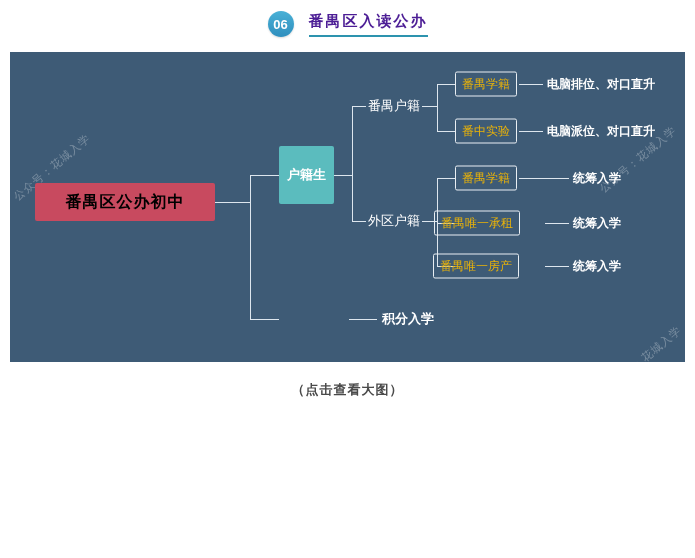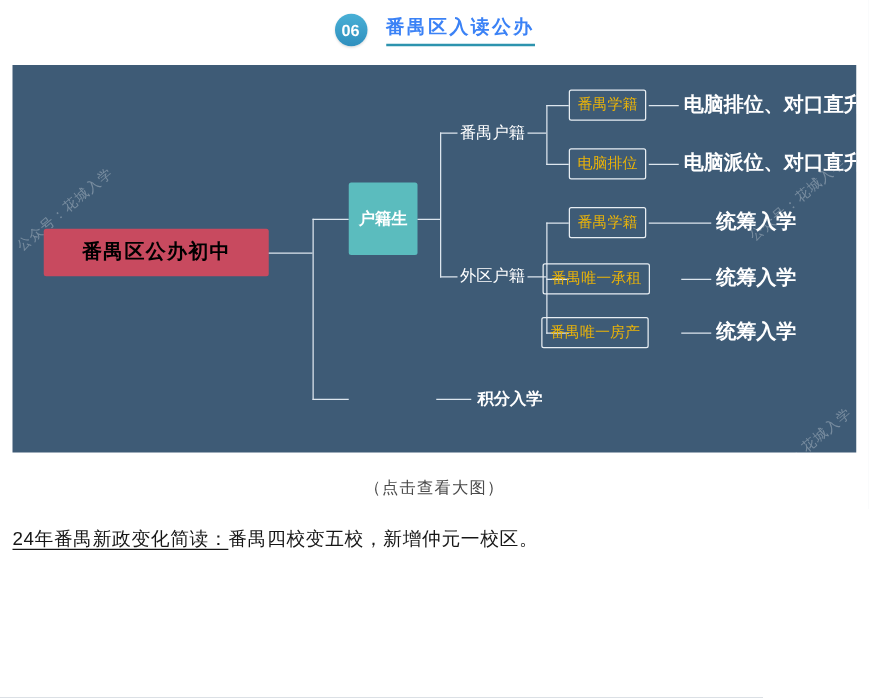--- a/index.html
+++ b/index.html
@@ -17,21 +17,21 @@
     gap: 15px; padding: 11px 0 15px 0;
   }
   .badge {
     width: 26px; height: 26px; border-radius: 50%;
     background: linear-gradient(180deg, #49b0d6 0%, #2f8fbe 100%);
     color: #fff; font-weight: bold; font-size: 13px;
     display: inline-flex; align-items: center; justify-content: center;
     box-shadow: 0 1px 2px rgba(0,0,0,.15);
   }
   .sec-title {
-    color: #3b82f6; font-size: 15px; font-weight: bold;
+    color: #4c1d95; font-size: 15px; font-weight: bold;
     letter-spacing: 2px;
     border-bottom: 2px solid #2d93ae; padding-bottom: 4px;
   }
 
   
   .panel {
     position: relative; margin: 0 10px; width: 675px; height: 310px;
     background: #3e5b76; overflow: hidden; cursor: pointer;
   }
   .node, .ln, .wm { position: absolute; }
@@ -50,33 +50,33 @@
     transform: translateY(-50%);
     color: #fff; font-size: 13px; white-space: nowrap;
   }
   .cond-box {
     transform: translateY(-50%);
     border: 1px solid #e8eef3; color: #eab308; font-size: 12px;
     padding: 3px 6px; border-radius: 2px; white-space: nowrap;
   }
   .result {
     transform: translateY(-50%);
-    color: #fff; font-size: 16px; font-weight: bold; white-space: nowrap;
+    color: #fff; font-size: 12px; font-weight: bold; white-space: nowrap;
   }
   .ln { background: #dde6ee; }
   .h { height: 1px; } .v { width: 1px; }
   .wm {
     color: rgba(255,255,255,.30); font-size: 11px; white-space: nowrap;
     transform: rotate(-40deg); letter-spacing: 1px;
   }
 
   
   .caption {
     text-align: center; color: #4a4a4a; font-size: 13px;
-    margin-top: 19px; letter-spacing: 1px;
+    margin-top: 19px; letter-spacing: 1px; font-weight: bold;
   }
   .note {
     margin: 27px 10px 0 10px; font-size: 15px; color: #161616;
     line-height: 29px; letter-spacing: .5px;
   }
   .red { color: #e13c3c; }
   .summary {
     margin: 23px 10px 0 10px; font-size: 15px; color: #161616;
     letter-spacing: .5px;
   }
@@ -123,21 +123,21 @@
     <div class="ln h" style="left:412px; top:169px; width:15px;"></div>
     <div class="ln v" style="left:427px; top:126px; height:89px;"></div>
     <div class="ln h" style="left:427px; top:126px; width:18px;"></div>
     <div class="ln h" style="left:427px; top:171px; width:18px;"></div>
     <div class="ln h" style="left:427px; top:214px; width:18px;"></div>
 
     <div class="node cond-box" style="left:445px; top:32px;">番禺学籍</div>
     <div class="ln h" style="left:509px; top:32px; width:24px;"></div>
     <span class="node result" style="left:537px; top:32px;">电脑排位、对口直升</span>
 
-    <div class="node cond-box" style="left:445px; top:79px;">电脑排位</div>
+    <div class="node cond-box" style="left:445px; top:79px;">番中实验</div>
     <div class="ln h" style="left:509px; top:79px; width:24px;"></div>
     <span class="node result" style="left:537px; top:79px;">电脑派位、对口直升</span>
 
     <div class="node cond-box" style="left:445px; top:126px;">番禺学籍</div>
     <div class="ln h" style="left:509px; top:126px; width:50px;"></div>
     <span class="node result" style="left:563px; top:126px;">统筹入学</span>
 
     <div class="node cond-box" style="left:424px; top:171px;">番禺唯一承租</div>
     <div class="ln h" style="left:535px; top:171px; width:24px;"></div>
     <span class="node result" style="left:563px; top:171px;">统筹入学</span>
@@ -147,15 +147,14 @@
     <span class="node result" style="left:563px; top:214px;">统筹入学</span>
 
     <div class="ln h" style="left:339px; top:267px; width:28px;"></div>
     <span class="node result" style="left:372px; top:267px; font-size:13px;">积分入学</span>
 
   </div>
 
   <div class="caption">（点击查看大图）</div>
 
 
-  <p class="summary"><span class="u">24年番禺新政变化简读：</span><span>番禺四校变五校，新增仲元一校区。</span></p>
 
 </div>
 
 </body></html>

